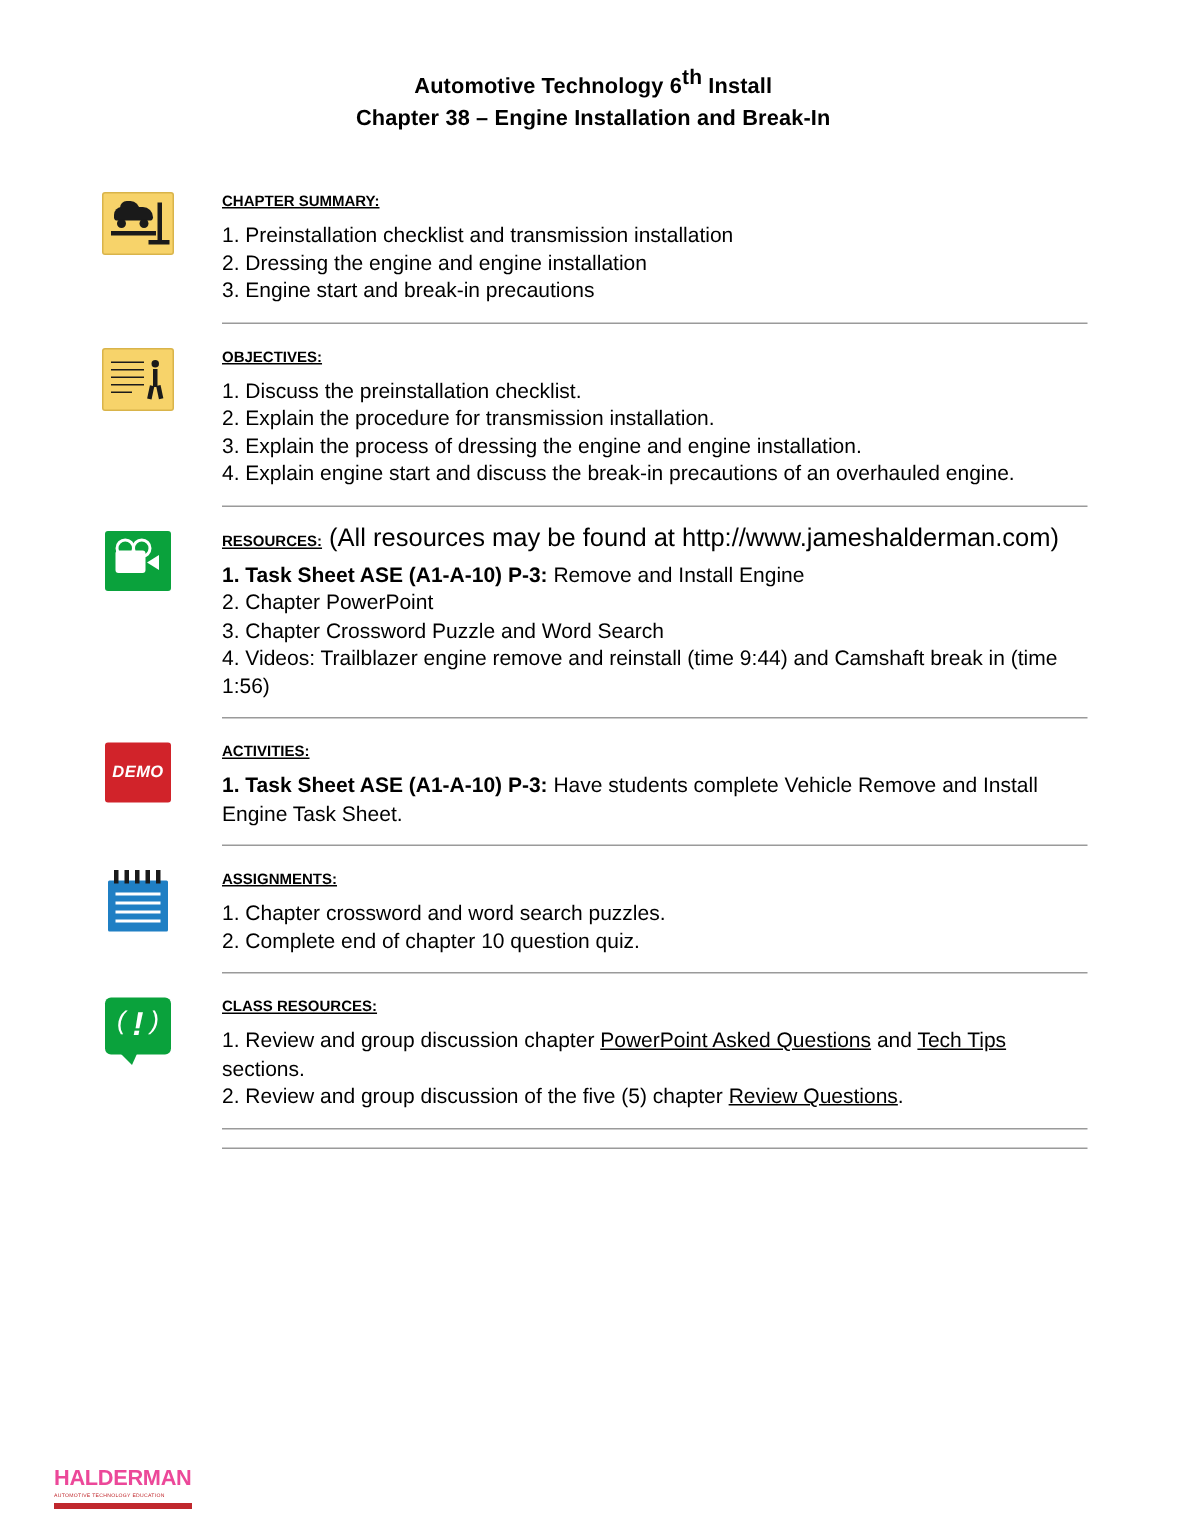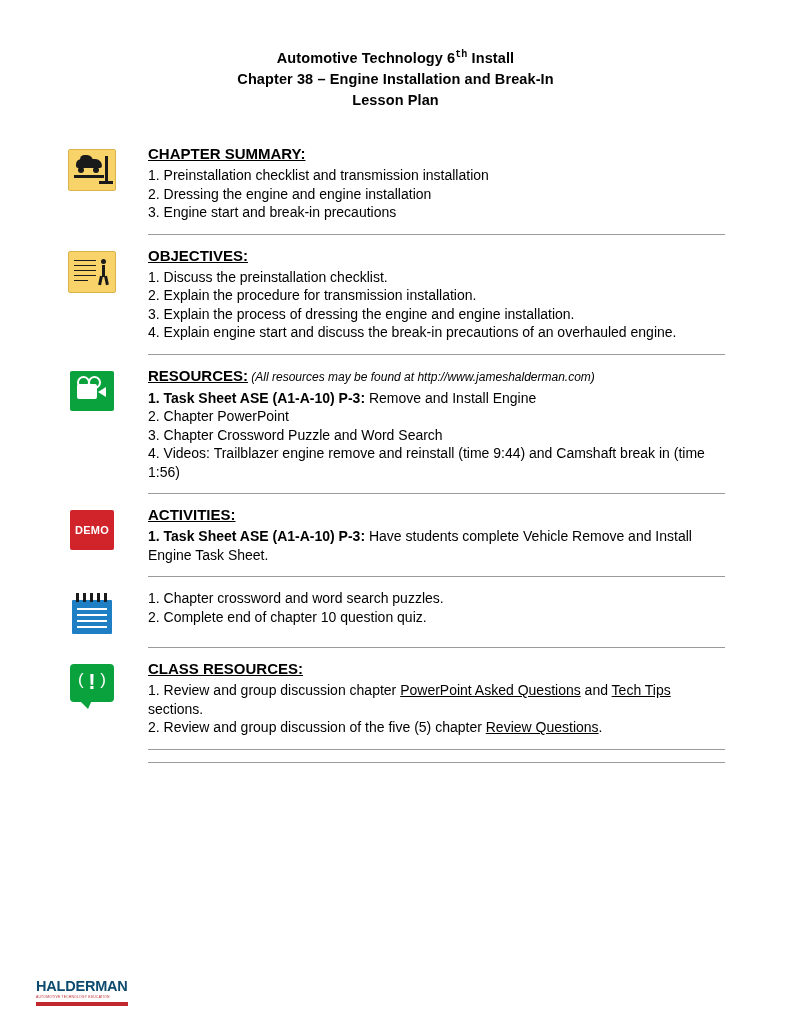--- a/index.html
+++ b/index.html
@@ -27,24 +27,23 @@
     text-align: center;
     margin-top: 8px;
   }
   .title-line {
     font-size: 14.5px;
     font-weight: bold;
     line-height: 21px;
     letter-spacing: 0.1px;
   }
   .title-line sup {
-    font-size: 10px;
+    font-size: 14px;
     vertical-align: super;
     line-height: 0;
-    font-family: Liberation Mono, monospace;
   }
   
   .sections {
     margin-top: 34px;
     position: relative;
   }
   .section {
     position: relative;
     display: flex;
     align-items: flex-start;
@@ -57,30 +56,29 @@
     justify-content: center;
     padding-top: 4px;
   }
   .body-col {
     flex: 1 1 auto;
     padding-left: 26px;
     padding-right: 4px;
     box-sizing: border-box;
   }
   .sec-head {
-    font-size: 15px;
+    font-size: 10px;
     font-weight: bold;
     text-decoration: underline;
     display: inline;
   }
   .sec-head-plain {
-    font-size: 12px;
+    font-size: 17px;
     font-weight: normal;
     text-decoration: none;
-    font-style: italic;
   }
   .head-line {
     margin-bottom: 3px;
     line-height: 18px;
   }
   .item {
     font-size: 14px;
     line-height: 18.5px;
     margin: 0;
   }
@@ -95,20 +93,21 @@
   .rule-wrap {
     padding-left: 86px;
     padding-right: 4px;
   }
   
   .icon {
     width: 46px;
     height: 46px;
     position: relative;
     display: block;
+    font-style: italic;
   }
   
   .ic-summary {
     background: #f7d36a;
     border: 1px solid #d9b44a;
     border-radius: 2px;
     width: 46px; height: 40px;
   }
   .ic-summary .car {
     position: absolute;
@@ -326,21 +325,21 @@
   
   .footer-logo {
     position: absolute;
     left: 36px;
     bottom: 18px;
     width: 92px;
   }
   .logo-text {
     font-size: 14.5px;
     font-weight: bold;
-    color: #0c4a6e;
+    color: #ec4899;
     letter-spacing: -0.2px;
     line-height: 16px;
   }
   .logo-sub {
     font-size: 3.4px;
     color: #c0282d;
     letter-spacing: 0.2px;
     line-height: 5px;
     margin-top: 1px;
   }
@@ -354,21 +353,20 @@
 </head>
 <body>
 
 <div class="page">
 
   <div class="title-block">
     <div class="title-line">
       <span>Automotive Technology 6</span><sup>th</sup><span> Install</span>
     </div>
     <div class="title-line">Chapter 38 – Engine Installation and Break-In</div>
-    <div class="title-line">Lesson Plan</div>
   </div>
 
   <div class="sections">
 
     <div class="section">
       <div class="icon-col">
         <div class="icon ic-summary">
           <span class="car"></span>
           <span class="wheel1"></span>
           <span class="wheel2"></span>
@@ -475,20 +473,23 @@
           <span class="ring" style="left:20px;"></span>
           <span class="ring" style="left:27px;"></span>
           <span class="ring" style="left:34px;"></span>
           <span class="pl" style="top:15px;"></span>
           <span class="pl" style="top:21px;"></span>
           <span class="pl" style="top:27px;"></span>
           <span class="pl" style="top:33px;"></span>
         </div>
       </div>
       <div class="body-col">
+        <div class="head-line">
+          <span class="sec-head">ASSIGNMENTS:</span>
+        </div>
         <p class="item">1. Chapter crossword and word search puzzles.</p>
         <p class="item">2. Complete end of chapter 10 question quiz.</p>
       </div>
     </div>
 
     <div class="rule-wrap">
         <hr class="rule">
       </div>
 
     <div class="section">

